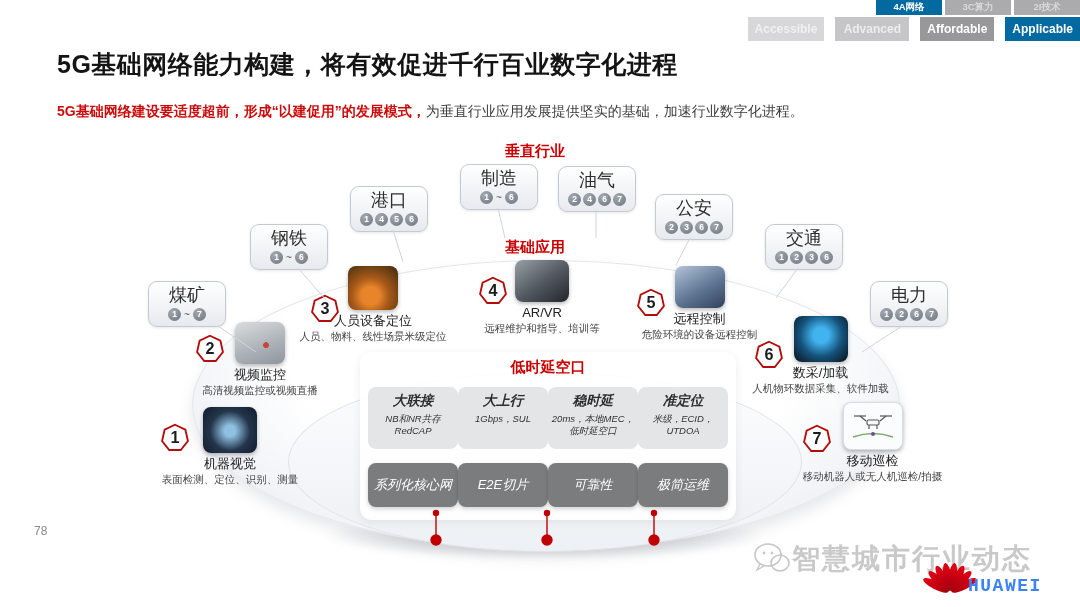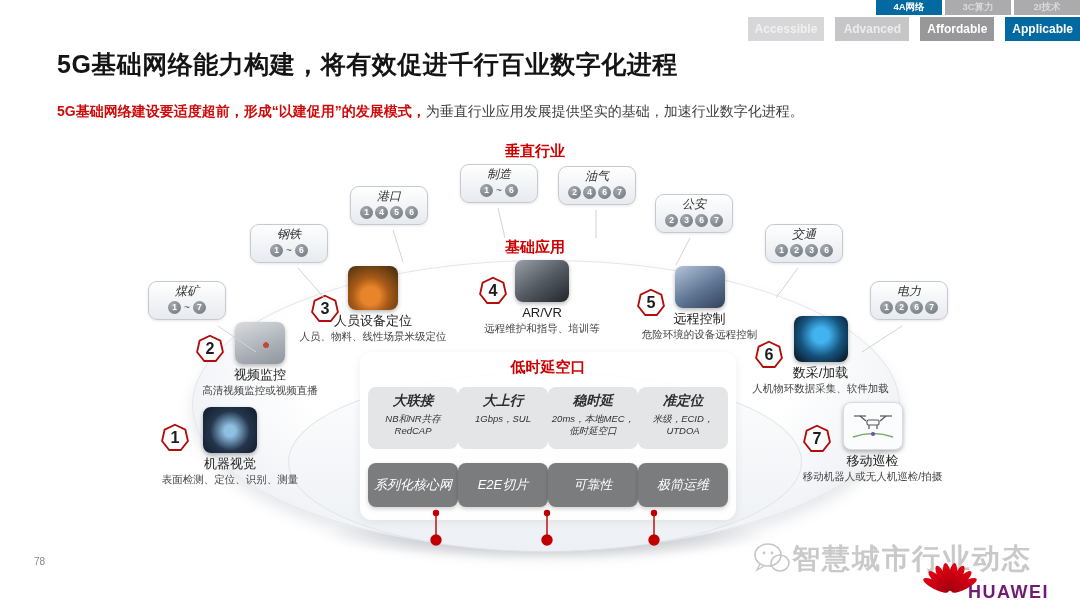--- a/index.html
+++ b/index.html
@@ -31,21 +31,21 @@
   .ellipse-outer{position:absolute;left:192px;top:260px;width:706px;height:288px;border-radius:50%;
     background:radial-gradient(ellipse at 50% 28%,#ffffff 52%,#f0f2f6 76%,#dfe3ea 100%);
     border:1px solid #e2e6ec;box-shadow:0 8px 14px rgba(120,130,145,.18);z-index:2;}
   .ellipse-inner{position:absolute;left:288px;top:372px;width:512px;height:178px;border-radius:50%;
     background:linear-gradient(180deg,#fcfdfe 0%,#edf0f4 100%);border:1px solid #e0e4ea;z-index:3;}
 
   
   .bubble{position:absolute;min-width:64px;padding:3px 6px 5px;border-radius:9px;text-align:center;z-index:9;
     background:linear-gradient(180deg,#ffffff 0%,#e7eaef 100%);border:1px solid #c5cad2;
     box-shadow:inset 0 1px 0 #fff,0 1px 3px rgba(0,0,0,.10);}
-  .bubble-name{font-size:12px;color:#2e2e2e;line-height:1.15;font-style:italic;}
+  .bubble-name{font-size:18px;color:#2e2e2e;line-height:1.15;}
   .bubble-nums{display:flex;justify-content:center;align-items:center;gap:2px;margin-top:2px;}
   .chip{display:inline-flex;width:13px;height:13px;border-radius:50%;align-items:center;justify-content:center;
     background:radial-gradient(circle at 35% 30%,#a3a9b1,#6e747c);color:#fff;font-size:8.5px;font-weight:700;}
   .tilde{font-size:10px;color:#555;margin:0 1px;}
 
   
   .app{position:absolute;text-align:center;z-index:9;}
   .thumb{margin:0 auto;border-radius:8px;box-shadow:0 2px 4px rgba(0,0,0,.28);}
   .app-name{font-size:13px;color:#222;margin-top:3px;line-height:1.2;}
   .app-desc{font-size:10.5px;color:#454545;margin-top:1px;line-height:1.25;}
@@ -68,26 +68,26 @@
   .net-grid{display:grid;grid-template-columns:repeat(4,1fr);gap:0;padding:4px 8px;font-style:italic;}
   .cap-cell{background:#e4e5e7;border-radius:8px;padding:5px 3px;text-align:center;min-height:52px;}
   .cap-name{font-size:13.5px;font-weight:600;color:#2e2e2e;}
   .cap-desc{font-size:9.5px;color:#333;margin-top:3px;line-height:1.3;}
   .fnd-grid{margin-top:6px;}
   .fnd-btn{background:#7b7c7e;border-radius:8px;color:#fff;font-size:13px;display:flex;align-items:center;
     justify-content:center;height:44px;box-shadow:0 2px 4px rgba(0,0,0,.18);}
 
   .overlay{position:absolute;left:0;top:0;width:1080px;height:607px;pointer-events:none;z-index:12;}
 
-  .page-num{position:absolute;left:34px;top:556px;font-size:10px;color:#888;}
+  .page-num{position:absolute;left:34px;top:524px;font-size:12px;color:#888;}
 
   .watermark{position:absolute;left:752px;top:540px;display:flex;align-items:center;z-index:15;}
   .wm-text{font-size:28px;color:#bcbcbc;opacity:.8;letter-spacing:2px;font-weight:700;white-space:nowrap;}
   .huawei{position:absolute;left:922px;top:548px;width:150px;height:54px;z-index:16;}
-  .huawei-text{position:absolute;left:46px;top:34px;font-size:18px;font-weight:700;color:#701a75;letter-spacing:1.5px;}
+  .huawei-text{position:absolute;left:46px;top:28px;font-size:18px;font-weight:700;color:#3b82f6;letter-spacing:1.5px;font-family:Liberation Mono, monospace;}
 </style>
 </head>
 <body>
 
 <div class="slide">
 
   <div class="tabs">
     <div class="tab-row">
       <div class="tab t-dark">4A网络</div>
       <div class="tab t-mid">3C算力</div>

